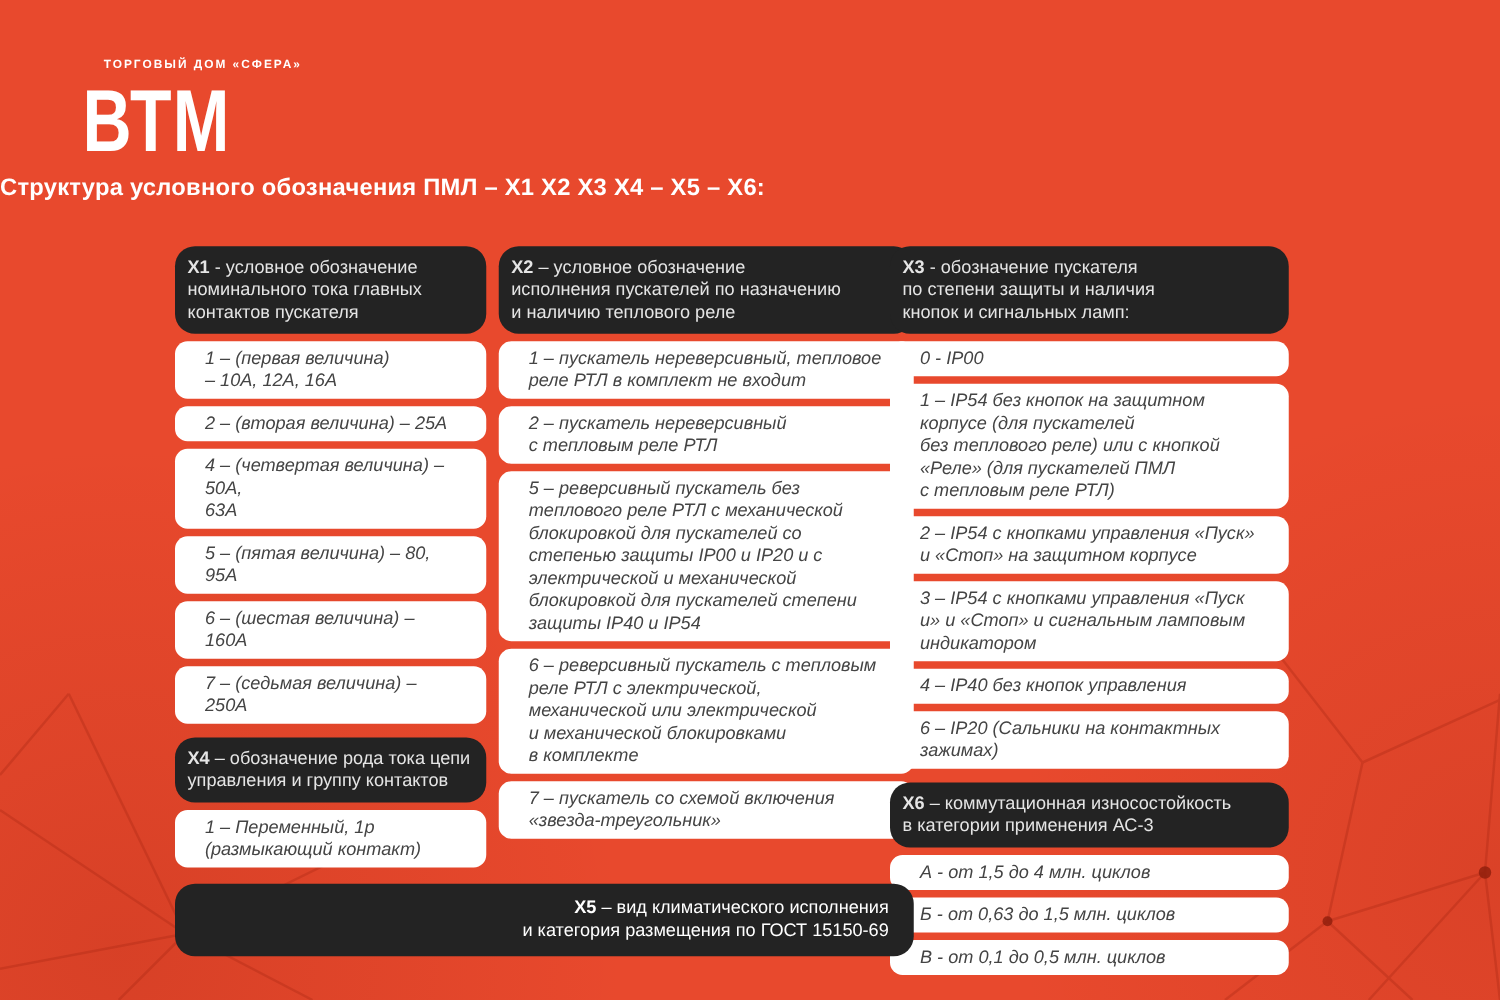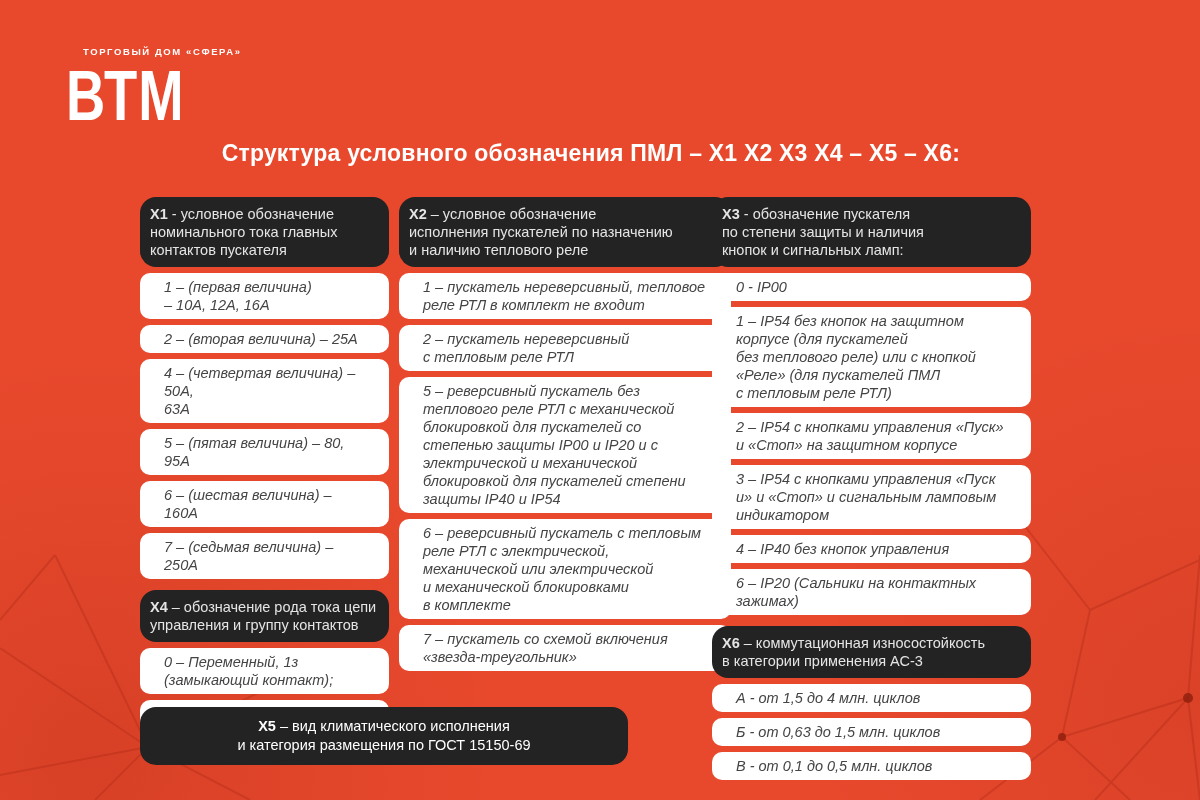--- a/index.html
+++ b/index.html
@@ -27,22 +27,22 @@
     margin-left:17px;white-space:nowrap;
   }
   .logo-name{
     font-size:64px;font-weight:800;line-height:1;margin-top:4px;
     transform:scaleX(0.85) scaleY(1.1);transform-origin:left top;
     letter-spacing:1px;
   }
 
   
   .title{
-    left:0;top:140px;width:960px;text-align:right;
-    color:#fff;font-size:23px;font-weight:bold;letter-spacing:0.2px;
+    left:0;top:140px;width:960px;text-align:left;
+    color:#fff;font-size:19px;font-weight:bold;letter-spacing:0.2px;
     white-space:nowrap;
   }
 
   
   .col{display:flex;flex-direction:column;gap:6px;}
   .col1{left:140px;top:197px;width:249px;}
   .col2{left:399px;top:197px;width:332px;}
   .col3{left:712px;top:197px;width:319px;}
 
   .hdr{
@@ -55,23 +55,23 @@
 
   .item{
     background:#fff;color:#444;border-radius:10px;
     padding:5px 24px;font-size:14.5px;line-height:18px;
     white-space:pre-line;
     font-style:italic;
   }
 
   
   .x5bar{
-    left:140px;top:707px;width:488px;
+    left:140px;top:707px;width:591px;
     background:#232323;color:#fff;border-radius:16px;
-    padding:10px 20px;text-align:center;
+    padding:10px 20px;text-align:right;
     font-size:14.5px;line-height:19px;white-space:pre-line;
     box-sizing:border-box;
   }
   .x5bar .code{font-weight:bold;}
 </style>
 </head>
 <body>
 
 <div class="canvas">
 
@@ -115,22 +115,20 @@
     <div class="item">1 – (первая величина)
 – 10А, 12А, 16А</div>
     <div class="item">2 – (вторая величина) – 25А</div>
     <div class="item">4 – (четвертая величина) – 50А,
 63А</div>
     <div class="item">5 – (пятая величина) – 80, 95А</div>
     <div class="item">6 – (шестая величина) – 160А</div>
     <div class="item">7 – (седьмая величина) – 250А</div>
     <div class="hdr mid"><span class="code">Х4</span><span> – обозначение рода тока цепи
 управления и группу контактов</span></div>
-    <div class="item">0 – Переменный, 1з
-(замыкающий контакт);</div>
     <div class="item">1 – Переменный, 1р
 (размыкающий контакт)</div>
   </div>
 
   <div class="layer col col2">
     <div class="hdr"><span class="code">Х2</span><span> – условное обозначение
 исполнения пускателей по назначению
 и наличию теплового реле</span></div>
     <div class="item">1 – пускатель нереверсивный, тепловое
 реле РТЛ в комплект не входит</div>

